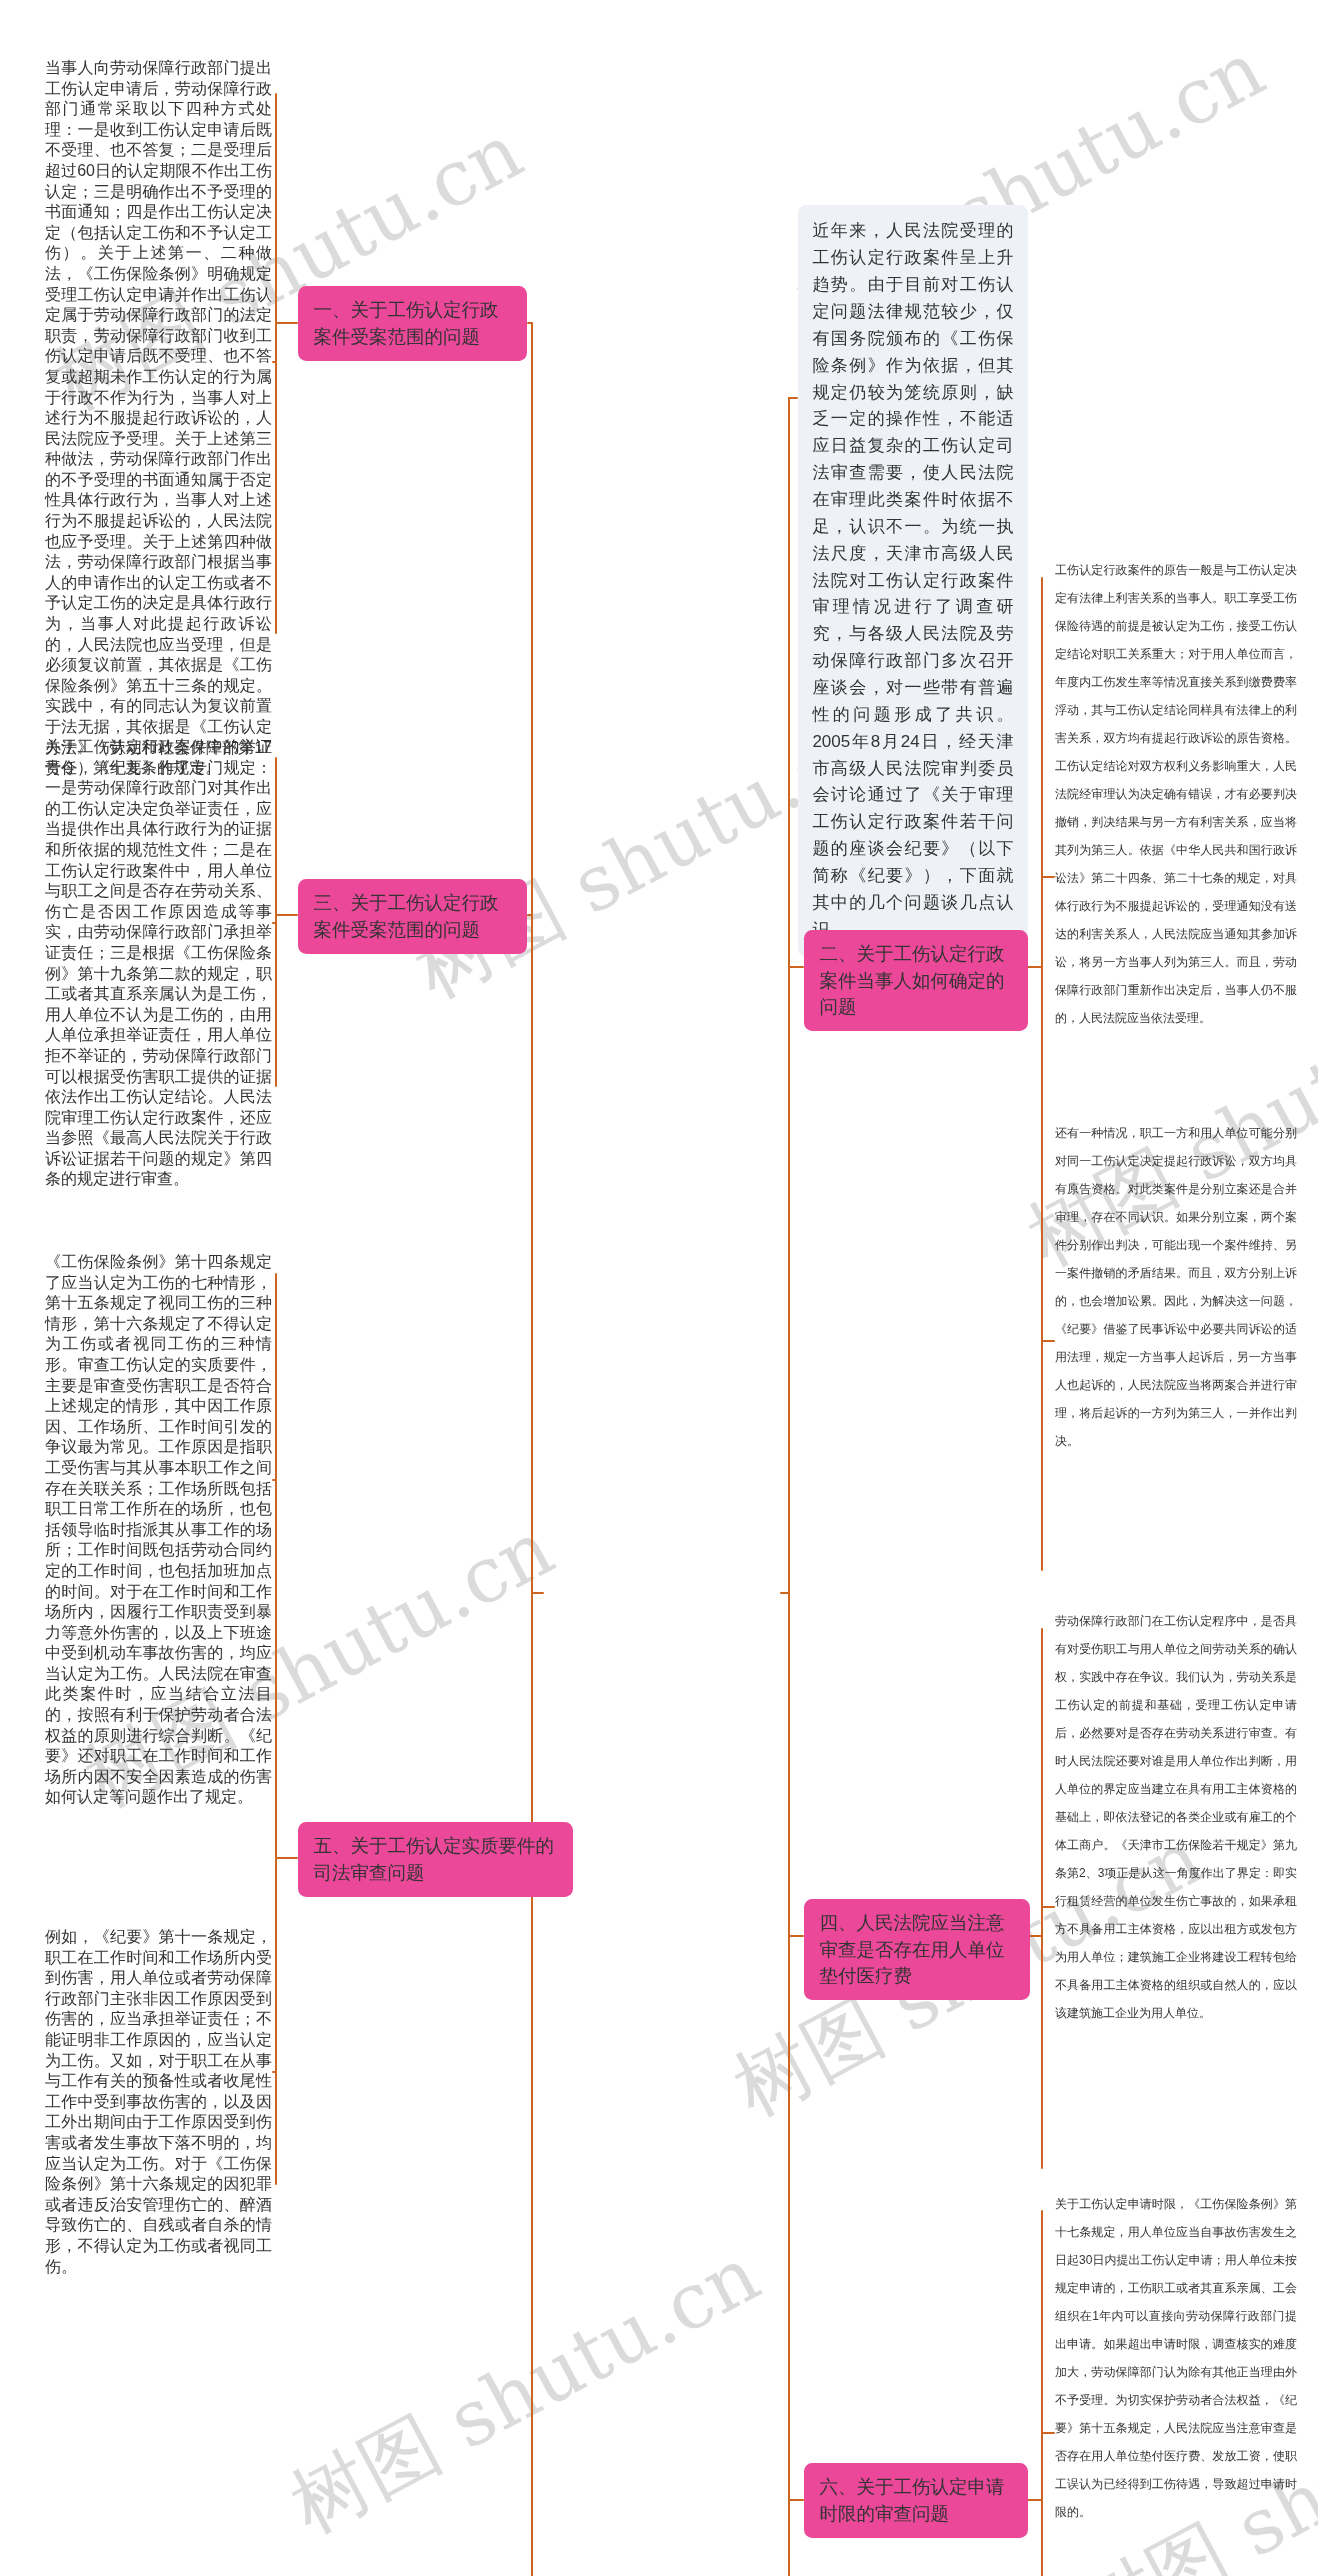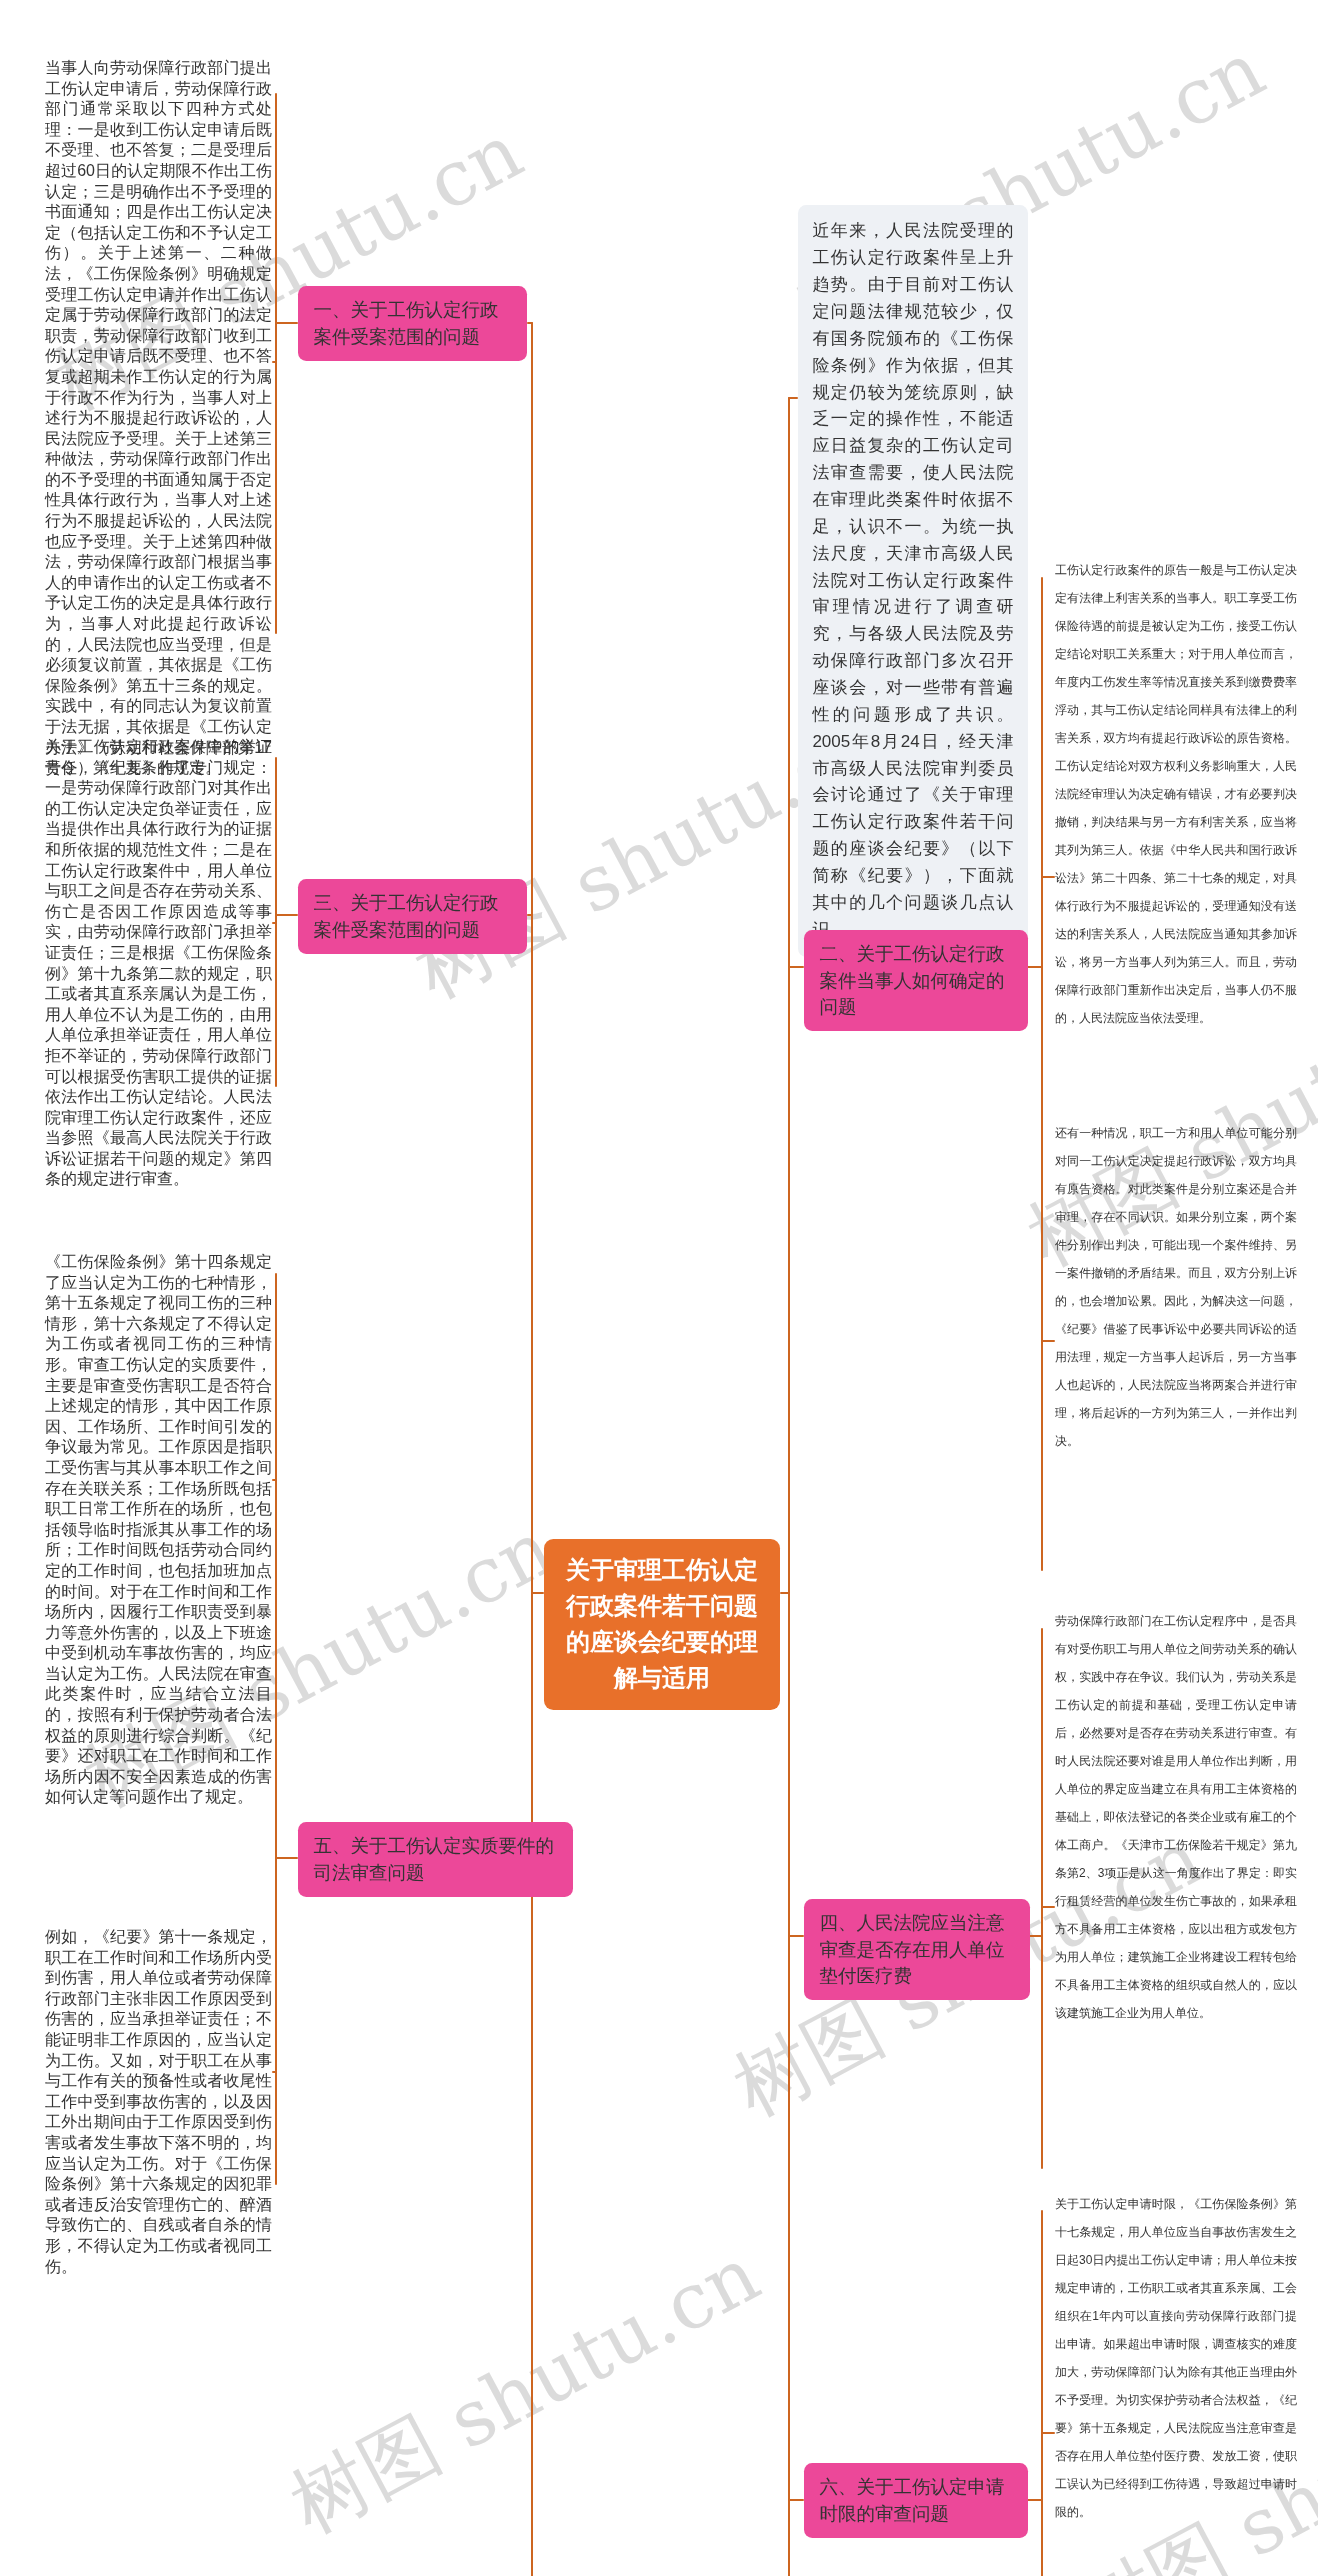--- a/index.html
+++ b/index.html
@@ -59,21 +59,20 @@
       <div class="line" style="left: 881px; top: 2943px; height: 2.1px;"></div>
       <div class="line" style="left: 272px; top: 361px; width: 4.6px; height: 2.1px;"></div>
       <div class="line" style="left: 272px; top: 922px; width: 4.6px; height: 2.1px;"></div>
       <div class="line" style="left: 272px; top: 1479px; width: 4.6px; height: 2.1px;"></div>
       <div class="line" style="left: 272px; top: 2071px; width: 4.6px; height: 2.1px;"></div>
       <div class="line" style="left: 1041px; top: 876px; width: 14px; height: 2.1px;"></div>
       <div class="line" style="left: 1041px; top: 1340px; width: 14px; height: 2.1px;"></div>
       <div class="line" style="left: 1041px; top: 1906px; width: 14px; height: 2.1px;"></div>
       <div class="line" style="left: 1041px; top: 2432px; width: 14px; height: 2.1px;"></div>
     </div>
-  <div class="root" id="root-box" style="left: 544px; top: 1539px; width: 236px; min-height: 106px;">关于审理工伤认定行政案件若干问题的座谈会纪要的理解与适用</div>
   <div class="intro" id="intro-box" style="left: 798px; top: 205px; width: 230px;">近年来，人民法院受理的工伤认定行政案件呈上升趋势。由于目前对工伤认定问题法律规范较少，仅有国务院颁布的《工伤保险条例》作为依据，但其规定仍较为笼统原则，缺乏一定的操作性，不能适应日益复杂的工伤认定司法审查需要，使人民法院在审理此类案件时依据不足，认识不一。为统一执法尺度，天津市高级人民法院对工伤认定行政案件审理情况进行了调查研究，与各级人民法院及劳动保障行政部门多次召开座谈会，对一些带有普遍性的问题形成了共识。2005年8月24日，经天津市高级人民法院审判委员会讨论通过了《关于审理工伤认定行政案件若干问题的座谈会纪要》（以下简称《纪要》），下面就其中的几个问题谈几点认识。</div>
   <div id="node-layer">
       <div class="node" style="left: 298px; width: 229px; top: 286px;">一、关于工伤认定行政案件受案范围的问题</div>
       <div class="node" style="left: 298px; width: 229px; top: 879px;">三、关于工伤认定行政案件受案范围的问题</div>
       <div class="node" style="left: 298px; width: 275px; top: 1822px;">五、关于工伤认定实质要件的司法审查问题</div>
       <div class="node" style="left: 804px; width: 224px; top: 930px;">二、关于工伤认定行政案件当事人如何确定的问题</div>
       <div class="node" style="left: 804px; width: 226px; top: 1899px;">四、人民法院应当注意审查是否存在用人单位垫付医疗费</div>
       <div class="node" style="left: 804px; width: 224px; top: 2463px;">六、关于工伤认定申请时限的审查问题</div>
     </div>
   <div id="block-layer">

